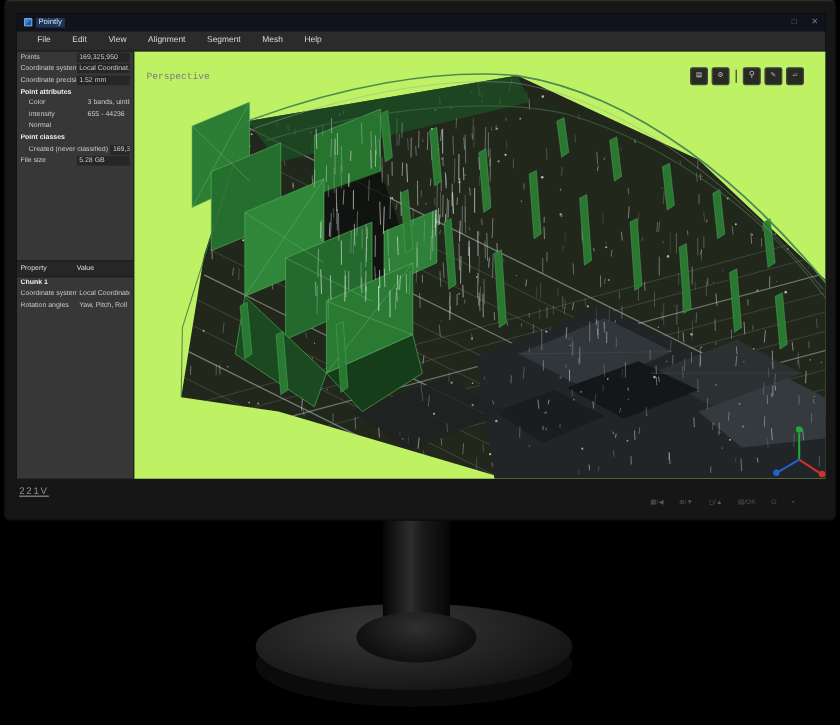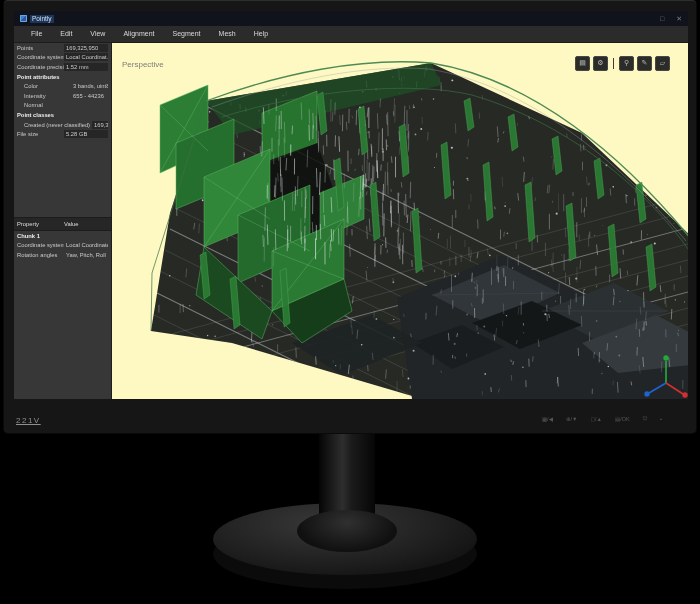--- a/index.html
+++ b/index.html
@@ -3,21 +3,21 @@
 <meta charset="utf-8">
 <style>
   html,body{margin:0;padding:0;background:#000;width:700px;height:604px;overflow:hidden;
     font-family:"Liberation Sans",sans-serif;}
   .scene{position:relative;width:700px;height:604px;background:#000;}
 
   
   .monitor{position:absolute;left:4px;top:0;width:692px;height:432px;background:#161616;
     border-radius:4px;border-top:1px solid #2d2d2d;box-shadow:0 0 0 1px #0a0a0a;z-index:3;}
   .screen{position:absolute;left:10px;top:10px;width:674px;height:388px;background:#000;overflow:hidden;}
-  .brand{position:absolute;left:12px;bottom:8px;font-size:8px;letter-spacing:1.5px;color:#8f8f8f;text-decoration:underline;}
+  .brand{position:absolute;left:12px;bottom:19px;font-size:8px;letter-spacing:1.5px;color:#8f8f8f;text-decoration:underline;}
   .osd-row{position:absolute;right:34px;bottom:11px;display:flex;gap:13px;align-items:center;}
   .osd{font-size:5.5px;color:#545454;}
 
   
   .stand-neck{position:absolute;left:319px;top:430px;width:56px;height:108px;z-index:1;
     background:linear-gradient(90deg,#050505,#2e2e2e 42%,#1b1b1b 58%,#060606);
     border-radius:4px 4px 14px 14px;}
   .stand-collar{position:absolute;left:297px;top:510px;width:100px;height:42px;border-radius:50%;z-index:2;
     background:radial-gradient(ellipse at 50% 30%,#303030,#101010 70%);}
   .base-rim{position:absolute;left:213px;top:519px;width:264px;height:70px;border-radius:50%;
@@ -48,21 +48,21 @@
   .prow .val{flex:1;overflow:hidden;padding:1px 2px;}
   .prow .val.chip{background:#262626;}
   .prow.hdr{font-weight:bold;color:#ececec;}
   .prow.ind .lab{padding-left:7px;}
   .spacer{height:78px;}
   .thead{display:flex;height:12px;align-items:center;background:#262626;border-top:1px solid #1c1c1c;
     border-bottom:1px solid #1c1c1c;padding:0 3px;font-size:5.8px;color:#dedede;}
   .thead span:first-child{flex:0 0 47px;}
 
   
-  .viewport{position:relative;flex:1;background:#fef9c3;overflow:hidden;}
+  .viewport{position:relative;flex:1;background:#bef264;overflow:hidden;font-family:Liberation Mono, monospace;}
   .persp{position:absolute;left:10px;top:17px;font-size:8px;color:#7d7d7d;}
   .vtools{position:absolute;right:18px;top:13px;display:flex;gap:3px;align-items:center;}
   .vbtn{width:13px;height:13px;background:rgba(32,32,32,.95);border:1px solid #474747;border-radius:2px;
     color:#b8b8b8;font-size:7px;line-height:12px;text-align:center;}
   .vsep{width:1px;height:11px;background:#3c3c3c;margin:0 2px;}
   svg{display:block;}
 </style>
 </head>
 <body>
 

